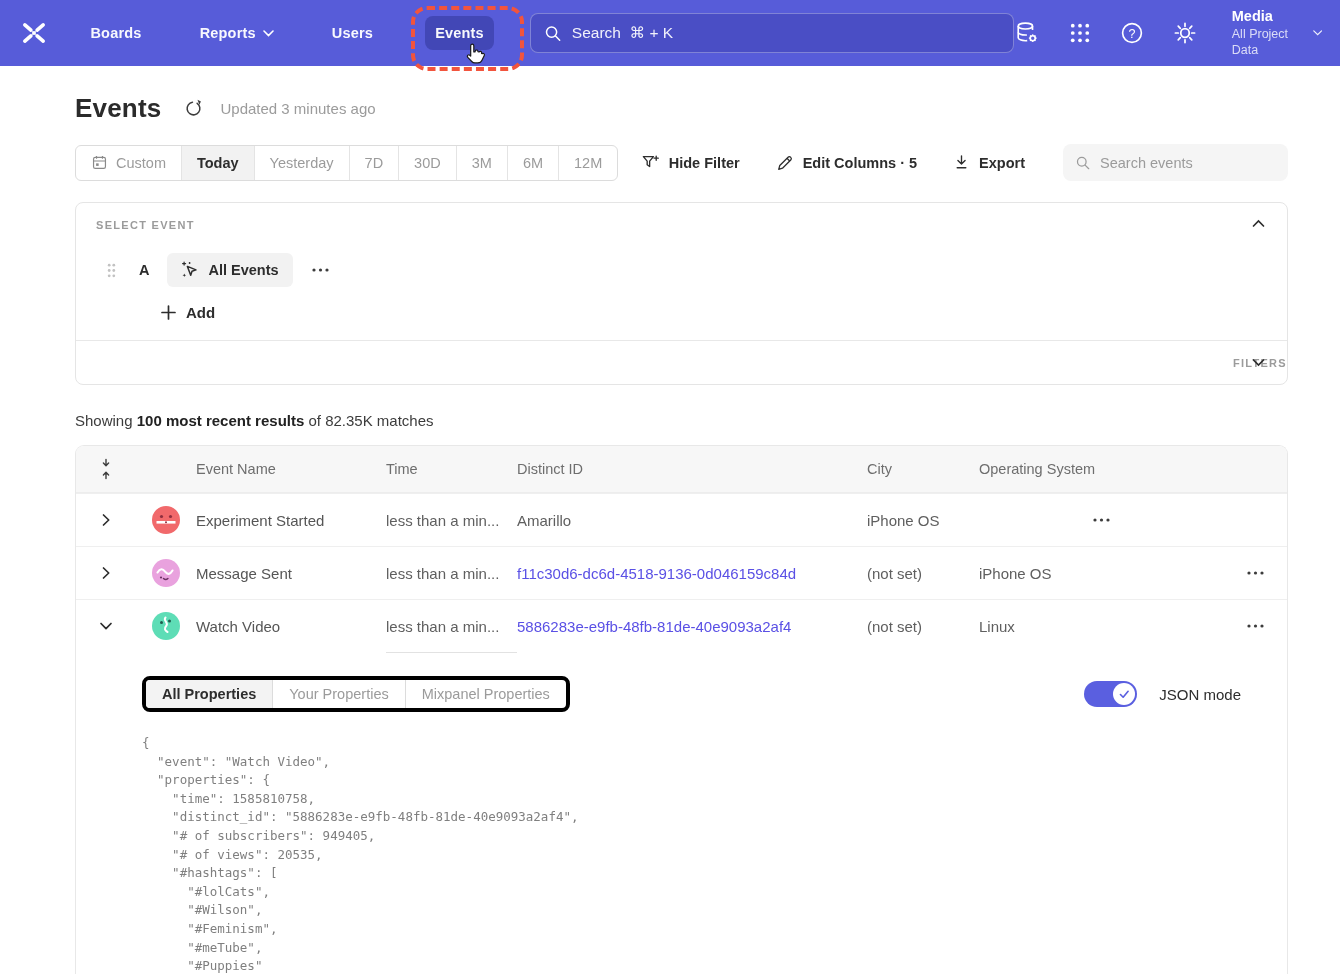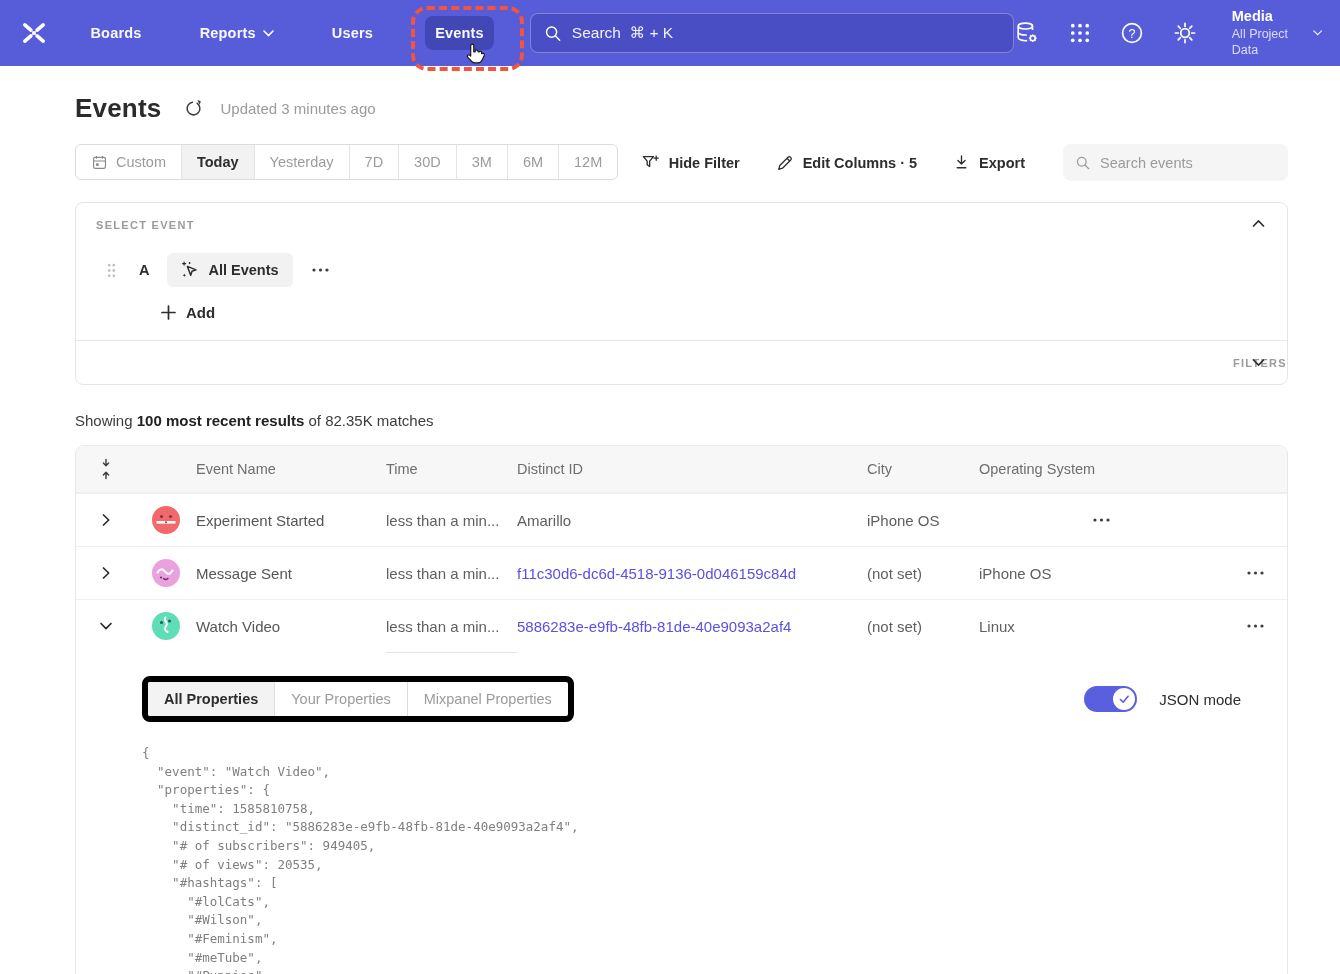--- a/index.html
+++ b/index.html
@@ -50,21 +50,21 @@
   .project-scope { color:rgba(255,255,255,.78); font-size:12.5px; }
 
   
   .main { padding:0 52px 0 75px; }
 
   .title-row { margin-top:27px; display:flex; align-items:center; gap:17px; }
   .page-title { font-size:26px; font-weight:700; color:#2b2b2b; letter-spacing:.2px; }
   .refresh-btn { cursor:pointer; margin-left:6px; }
   .updated-text { color:#9b9b9b; font-size:15px; }
 
-  .controls-row { margin-top:20px; display:flex; align-items:flex-start; }
+  .controls-row { margin-top:20px; display:flex; align-items:center; }
   .segmented {
     display:flex; border:1px solid #DCDCDC; border-radius:6px; overflow:hidden; height:36px;
     background:#fff;
   }
   .segment {
     display:flex; align-items:center; gap:8px; padding:0 15px; font-size:14.5px;
     color:#9b9b9b; cursor:pointer; border-right:1px solid #E4E4E4; white-space:nowrap;
   }
   .segment:last-child { border-right:none; }
   .segment.selected { background:#F2F2F2; color:#2d2d2d; font-weight:700; }
@@ -122,21 +122,21 @@
   .td-link { color:#5A50E5; cursor:pointer; }
   .cell-center { display:flex; justify-content:center; align-items:center; }
   .row-expander { padding:8px; cursor:pointer; display:flex; }
   .avatar { width:28px; height:28px; }
   .row-kebab { cursor:pointer; padding:8px; display:flex; justify-content:center; }
   .time-underline { position:absolute; left:310px; width:131px; bottom:-1px; border-bottom:1px solid #E2E2E2; height:0; }
 
   
   .detail { padding:24px 24px 0 66px; }
   .detail-top { display:flex; align-items:center; }
-  .tabs { display:flex; border:6px solid #000000; border-radius:8px; overflow:hidden; height:46px; background:#fff; }
+  .tabs { display:flex; border:4px solid #000000; border-radius:8px; overflow:hidden; height:36px; background:#fff; }
   .tab { display:flex; align-items:center; padding:0 16px; font-size:14.5px; color:#9b9b9b; cursor:pointer; border-right:1px solid #DCDCDC; white-space:nowrap; }
   .tab:last-child { border-right:none; }
   .tab.active { background:#F3F3F3; color:#2d2d2d; font-weight:700; }
   .json-toggle-wrap { margin-left:auto; display:flex; align-items:center; gap:22px; padding-right:22px; }
   .toggle { width:53px; height:26px; border-radius:13px; background:#5A5FE0; position:relative; cursor:pointer; }
   .toggle-knob {
     position:absolute; right:2px; top:2px; width:22px; height:22px; border-radius:50%;
     background:#fff; display:flex; align-items:center; justify-content:center;
   }
   .json-mode-label { font-size:15px; color:#2d2d2d; }

